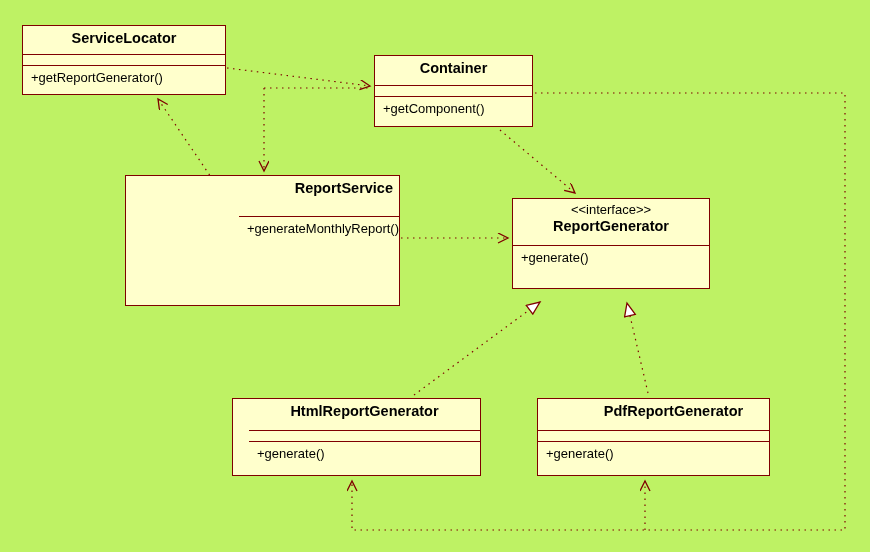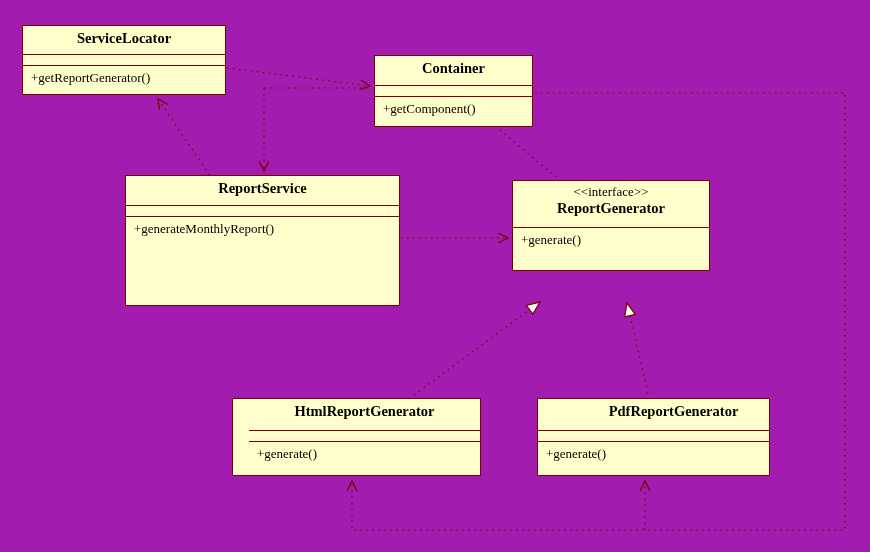--- a/index.html
+++ b/index.html
@@ -4,23 +4,23 @@
 <style>
   html, body {
     margin: 0;
     padding: 0;
     background: #ffffff;
   }
   #canvas {
     position: relative;
     width: 870px;
     height: 552px;
-    background: #a21caf;
+    background: #bef264;
     overflow: hidden;
-    font-family: Liberation Serif, serif;
+    font-family: Liberation Sans, sans-serif;
   }
   svg.edges {
     position: absolute;
     left: 0;
     top: 0;
     width: 870px;
     height: 552px;
     pointer-events: none;
   }
   .uml-class {
@@ -109,29 +109,29 @@
   </div>
 
   <div class="uml-class" style="left:374px; top:55px; width:159px; height:72px;">
     <div class="cls-title" style="height:29px;">Container</div>
     <div class="cls-attrs" style="height:11px;"></div>
     <div class="cls-ops">
       <div class="op-line">+getComponent()</div>
     </div>
   </div>
 
-  <div class="uml-class" style="left:125px; top:175px; width:275px; height:131px;">
+  <div class="uml-class" style="left:125px; top:175px; width:275px; height:131px;align-items:flex-end;">
     <div class="cls-title" style="height:29px;">ReportService</div>
     <div class="cls-attrs" style="height:11px;"></div>
     <div class="cls-ops">
       <div class="op-line">+generateMonthlyReport()</div>
     </div>
   </div>
 
-  <div class="uml-class" style="left:512px; top:180px; width:198px; height:91px;">
+  <div class="uml-class" style="left:512px; top:198px; width:198px; height:91px;">
     <div class="cls-title" style="height:46px;">
       <span class="cls-stereotype">&lt;&lt;interface&gt;&gt;</span>
       <span>ReportGenerator</span>
     </div>
     <div class="cls-ops">
       <div class="op-line">+generate()</div>
     </div>
   </div>
 
   <div class="uml-class" style="left:232px; top:398px; width:249px; height:78px;padding-left:16px;">

